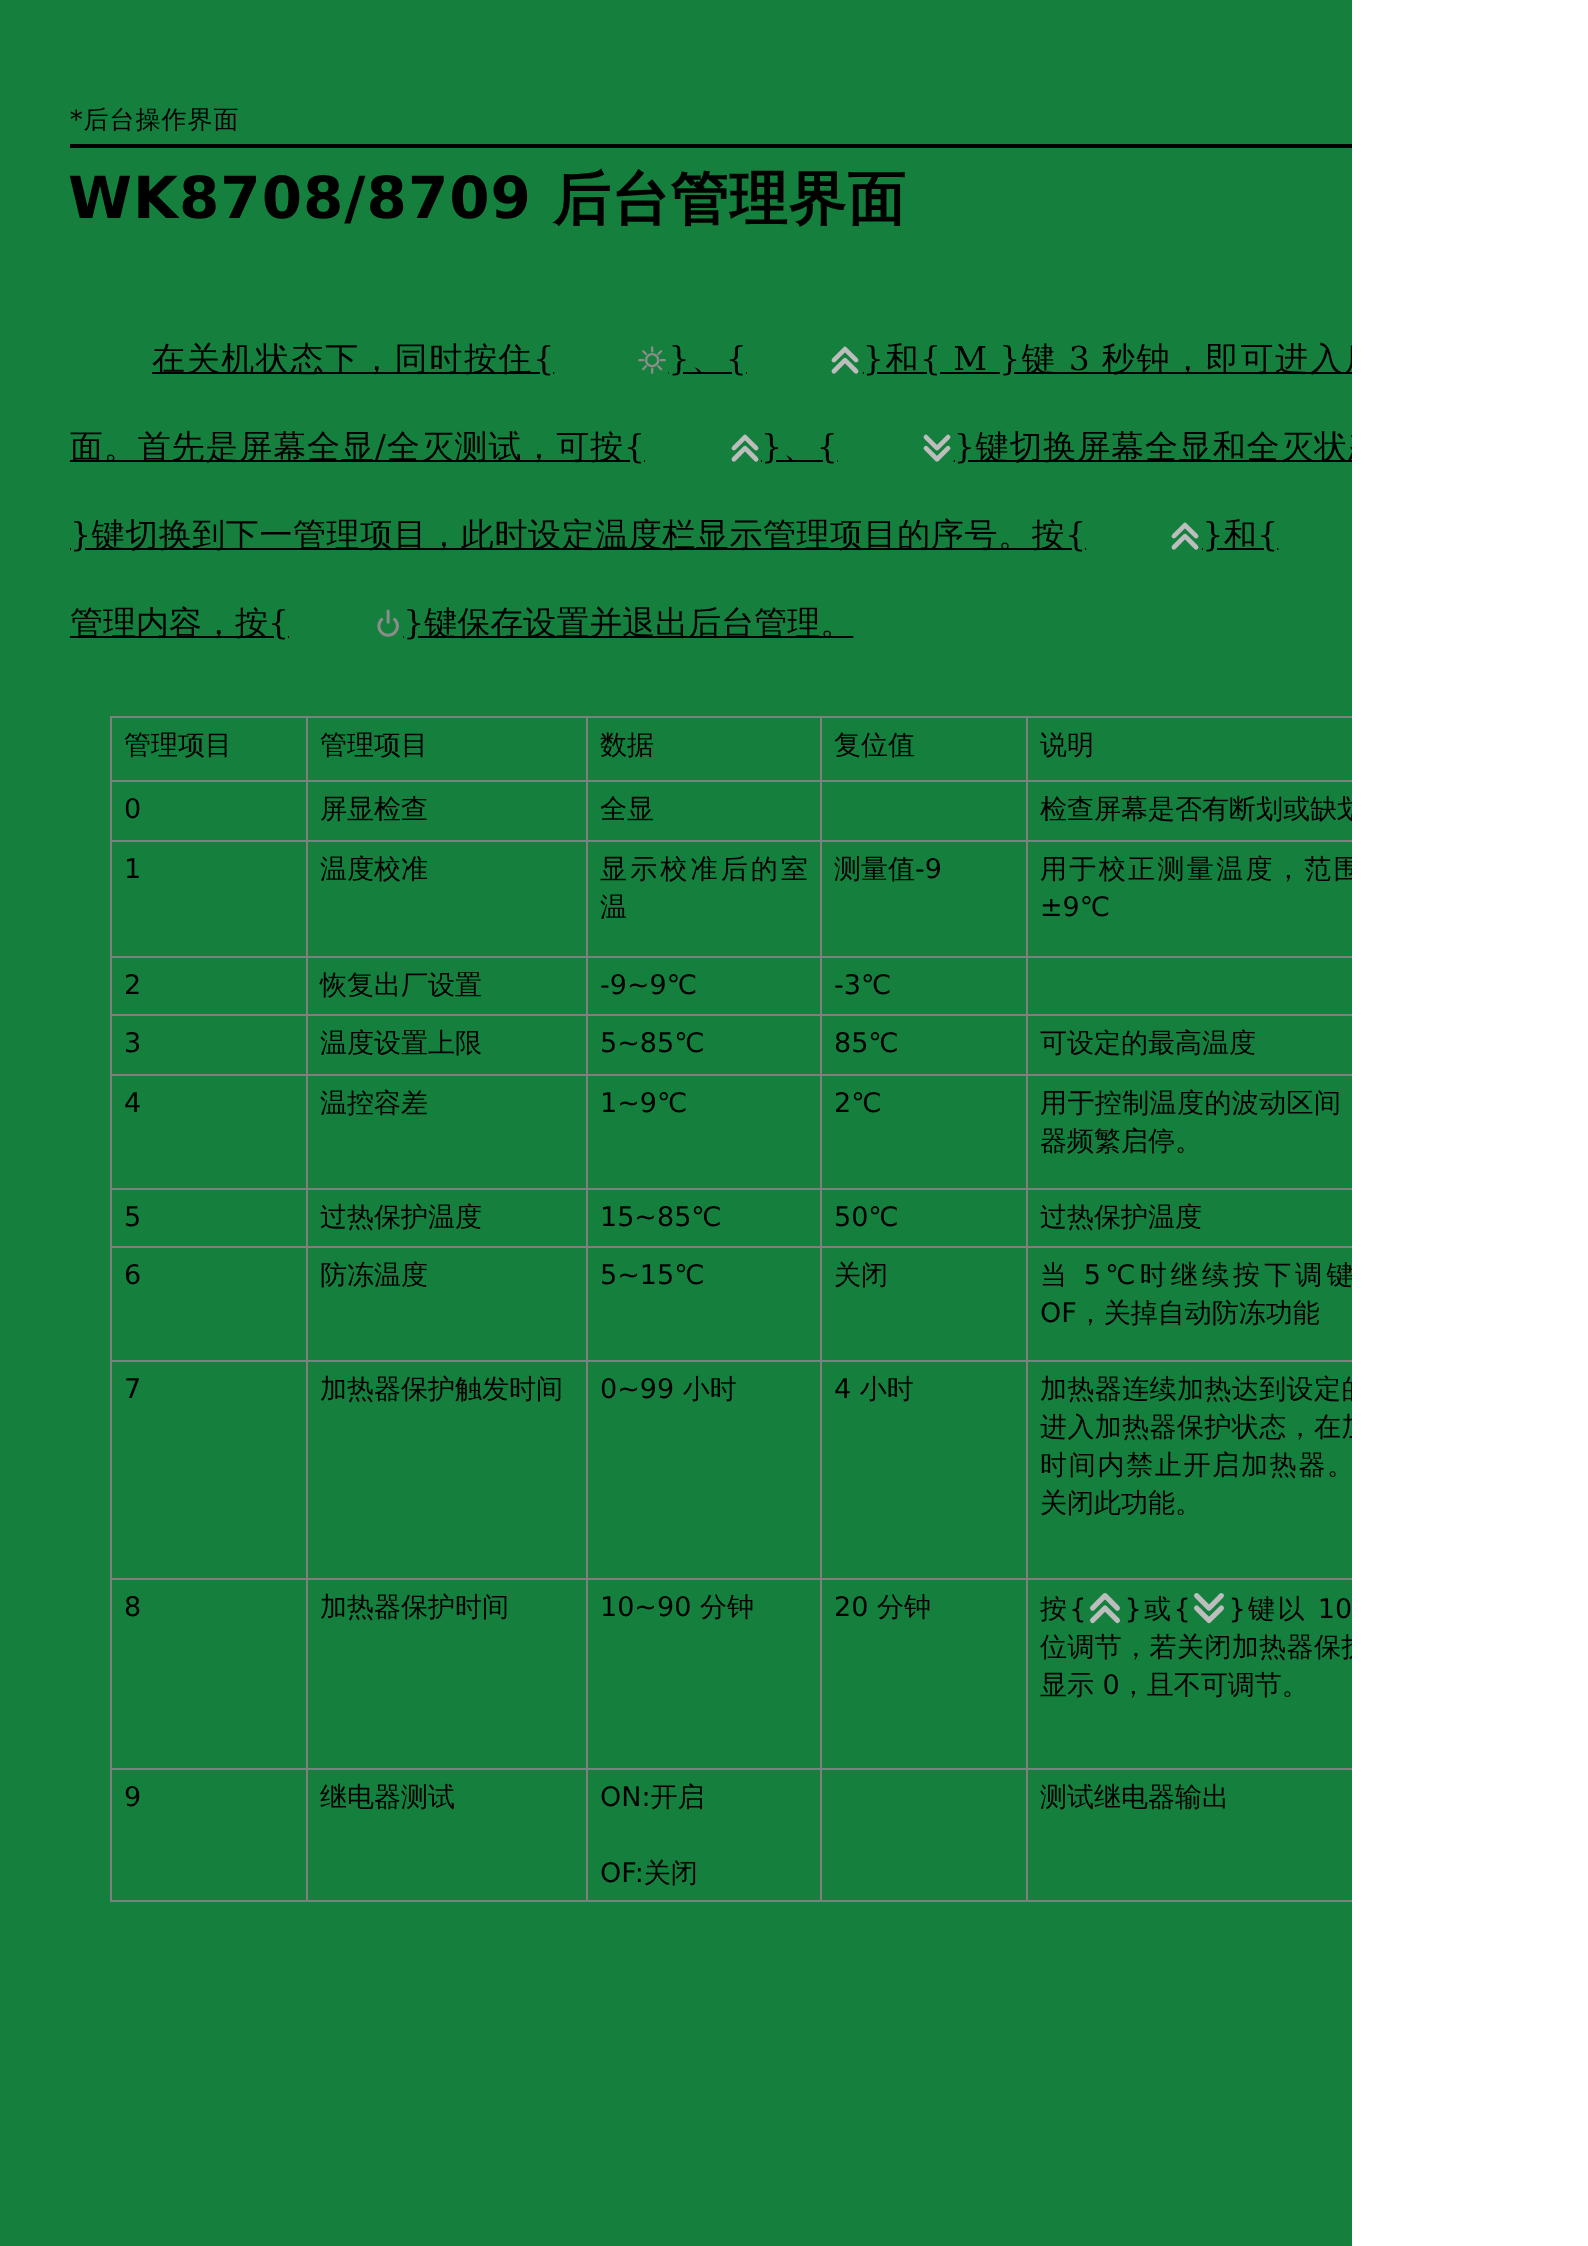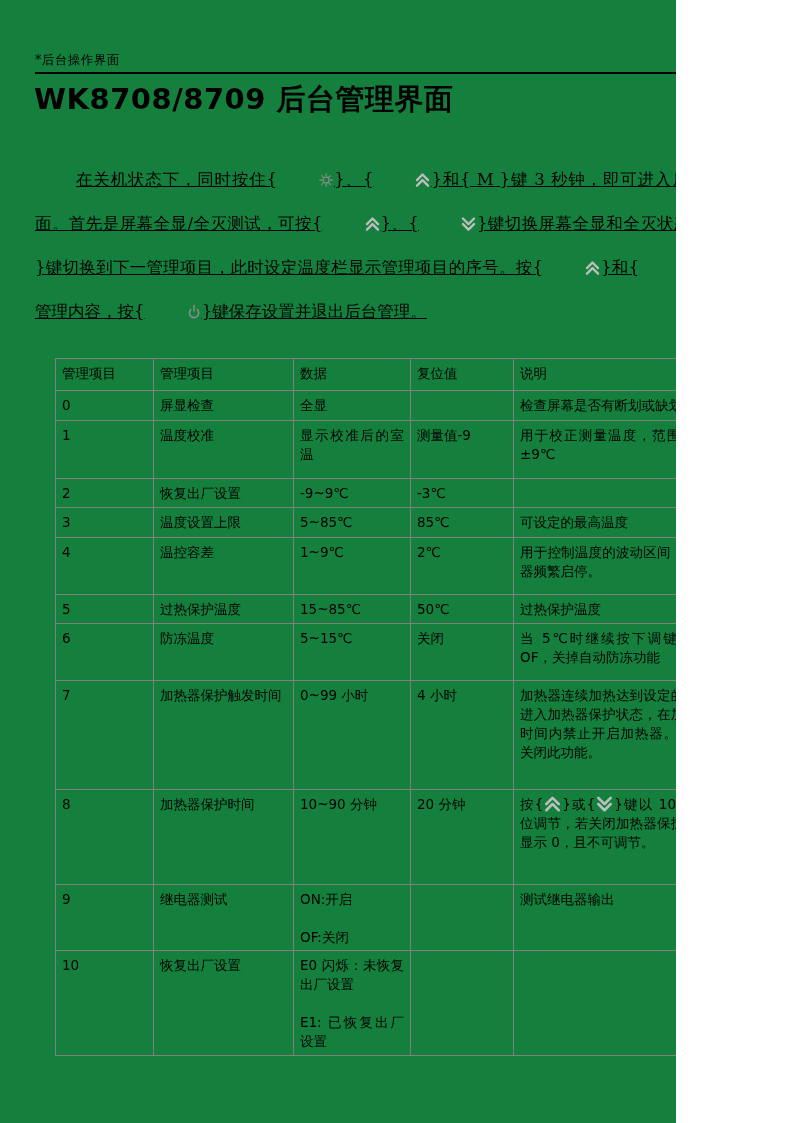--- a/index.html
+++ b/index.html
@@ -242,26 +242,15 @@
           <td class="j">
             <div class="cell-line">ON:开启</div>
             <div class="cell-line">&nbsp;</div>
             <div class="cell-line">OF:关闭</div>
           </td>
           <td></td>
           <td class="j">
             <div class="cell-line">测试继电器输出</div>
           </td>
         </tr>
-        <tr style="height: 105px;">
-          <td>10</td>
-          <td class="j">恢复出厂设置</td>
-          <td class="j">
-            <div class="cell-line">E0 闪烁：未恢复出厂设置</div>
-            <div class="cell-line">&nbsp;</div>
-            <div class="cell-line">E1: 已恢复出厂设置</div>
-          </td>
-          <td></td>
-          <td class="j"></td>
-        </tr>
       </tbody>
   </table>
 </div>
 
 </body></html>

